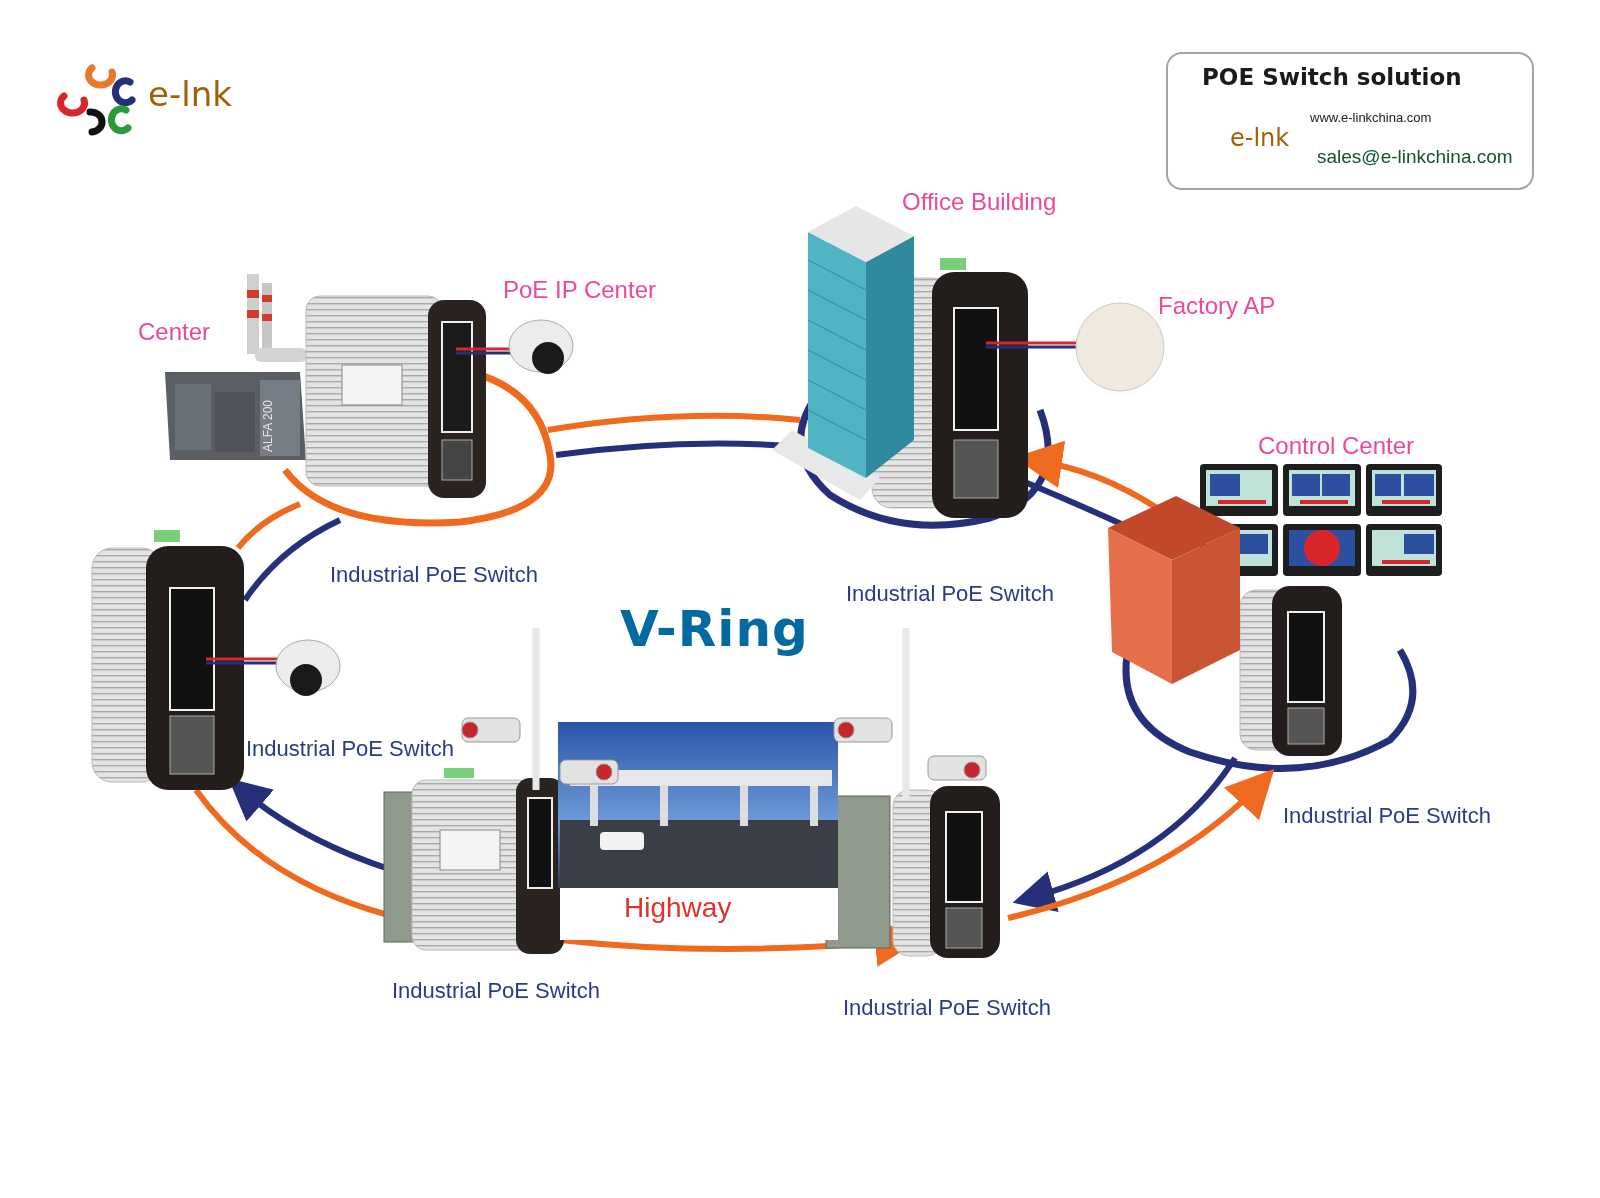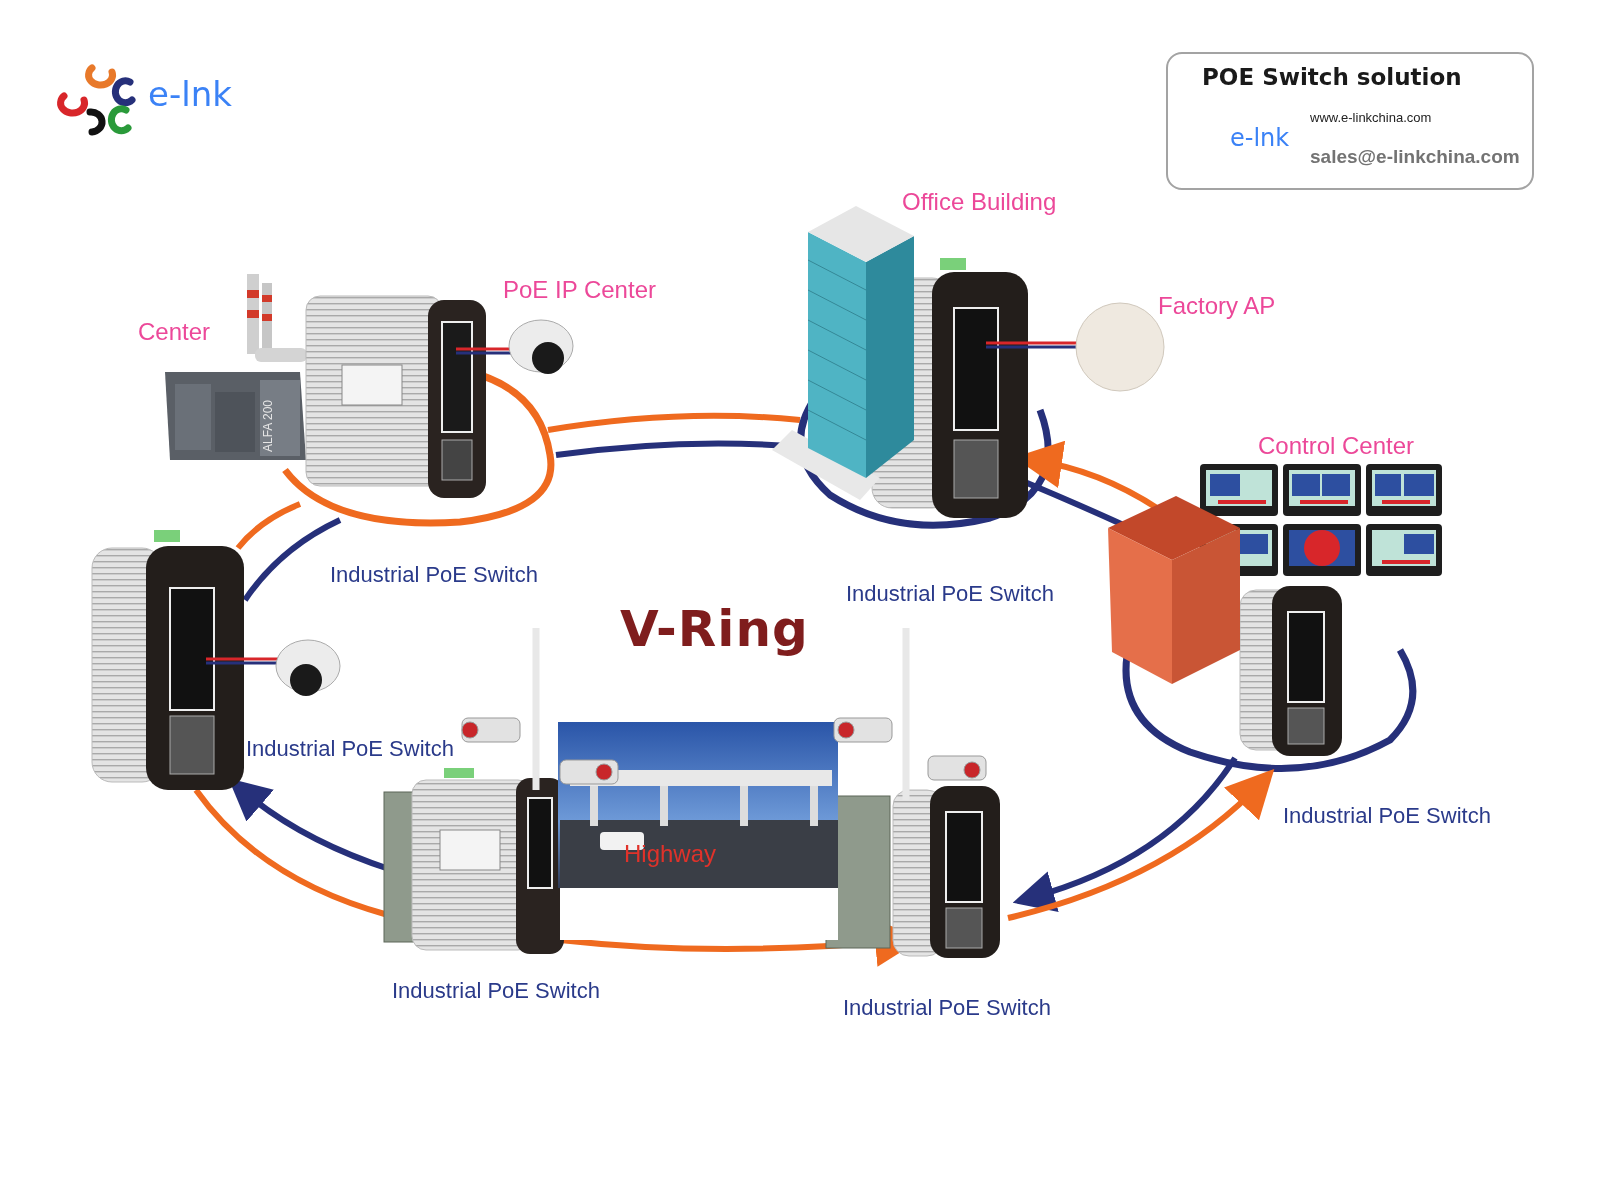--- a/index.html
+++ b/index.html
@@ -1,27 +1,27 @@
 <!DOCTYPE html>
 <html><head>
 <meta charset="utf-8">
 <style>
   html,body{margin:0;padding:0;background:#ffffff;}
   body{width:1600px;height:1198px;position:relative;overflow:hidden;font-family:"Liberation Sans",sans-serif;}
   .abs{position:absolute;}
   .lbl-red{color:#ec4899;font-size:24px;white-space:nowrap;}
   .lbl-blue{color:#2a3a8a;font-size:22px;white-space:nowrap;}
   #diagram{position:absolute;left:0;top:0;}
-  .brand-text{font-family:"DejaVu Sans",sans-serif;color:#3b82f6;}
+  .brand-text{font-family:"DejaVu Sans",sans-serif;color:#a16207;}
   .info-box{position:absolute;left:1166px;top:52px;width:364px;height:134px;border:2px solid #a3a3a3;border-radius:16px;background:#fff;}
   .info-title{position:absolute;left:34px;top:10px;font-family:"DejaVu Sans",sans-serif;font-weight:bold;font-size:23px;color:#1a1a1a;white-space:nowrap;}
   .info-web{position:absolute;left:142px;top:56px;font-size:13px;color:#222;white-space:nowrap;}
-  .info-mail{position:absolute;left:142px;top:92px;font-size:19px;color:#737373;white-space:nowrap;font-weight:bold;}
-  .vring{position:absolute;left:620px;top:600px;font-family:"DejaVu Sans",sans-serif;font-weight:bold;font-size:50px;color:#7f1d1d;letter-spacing:1px;}
-  .highway{position:absolute;left:624px;top:840px;font-size:24px;color:#e0322a;}
+  .info-mail{position:absolute;left:149px;top:92px;font-size:19px;color:#14532d;white-space:nowrap;}
+  .vring{position:absolute;left:620px;top:600px;font-family:"DejaVu Sans",sans-serif;font-weight:bold;font-size:50px;color:#0369a1;letter-spacing:1px;}
+  .highway{position:absolute;left:624px;top:892px;font-size:28px;color:#e0322a;}
 </style>
 </head>
 <body>
 
 <svg id="diagram" width="1600" height="1198" viewBox="0 0 1600 1198">
   <defs>
     <marker id="arrOrange" markerWidth="8" markerHeight="8" refX="5" refY="4" orient="auto" markerUnits="strokeWidth">
       <path d="M0,0 L8,4 L0,8 Z" fill="#ef6a1f"></path>
     </marker>
     <marker id="arrBlue" markerWidth="7" markerHeight="7" refX="4" refY="3.5" orient="auto" markerUnits="strokeWidth">

